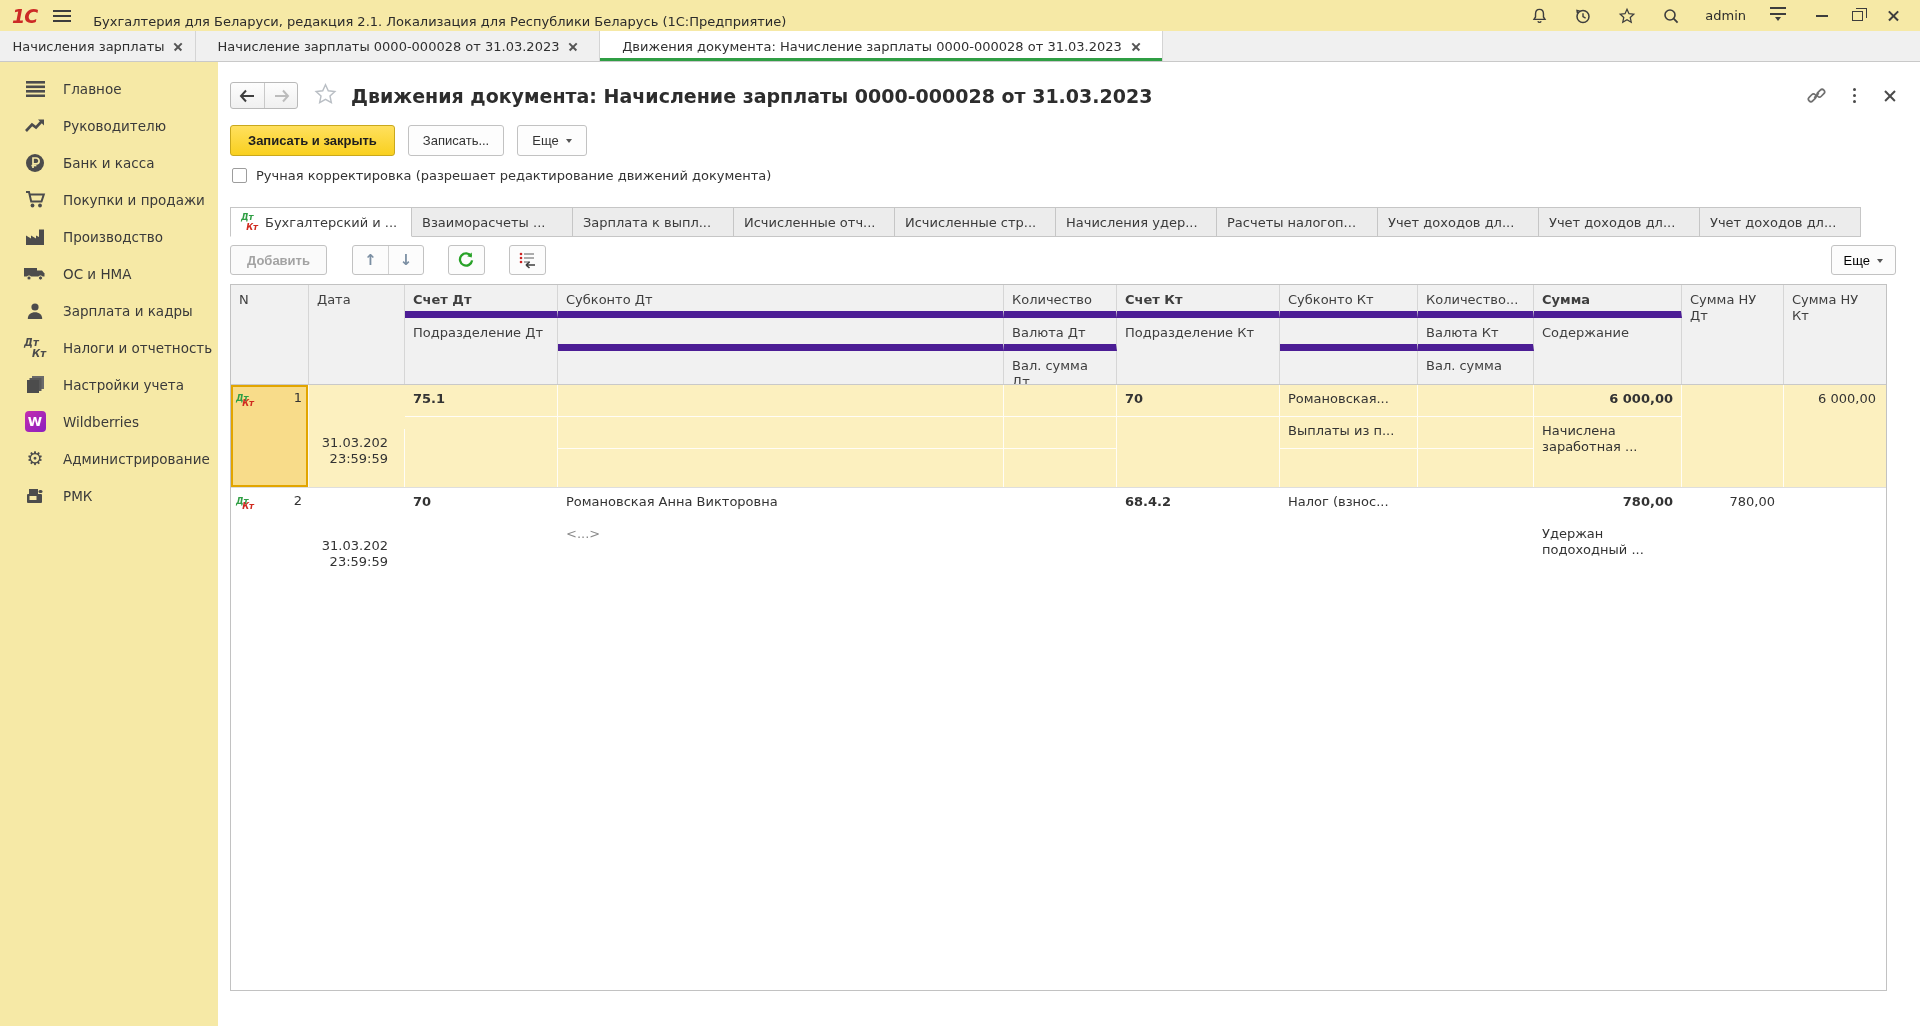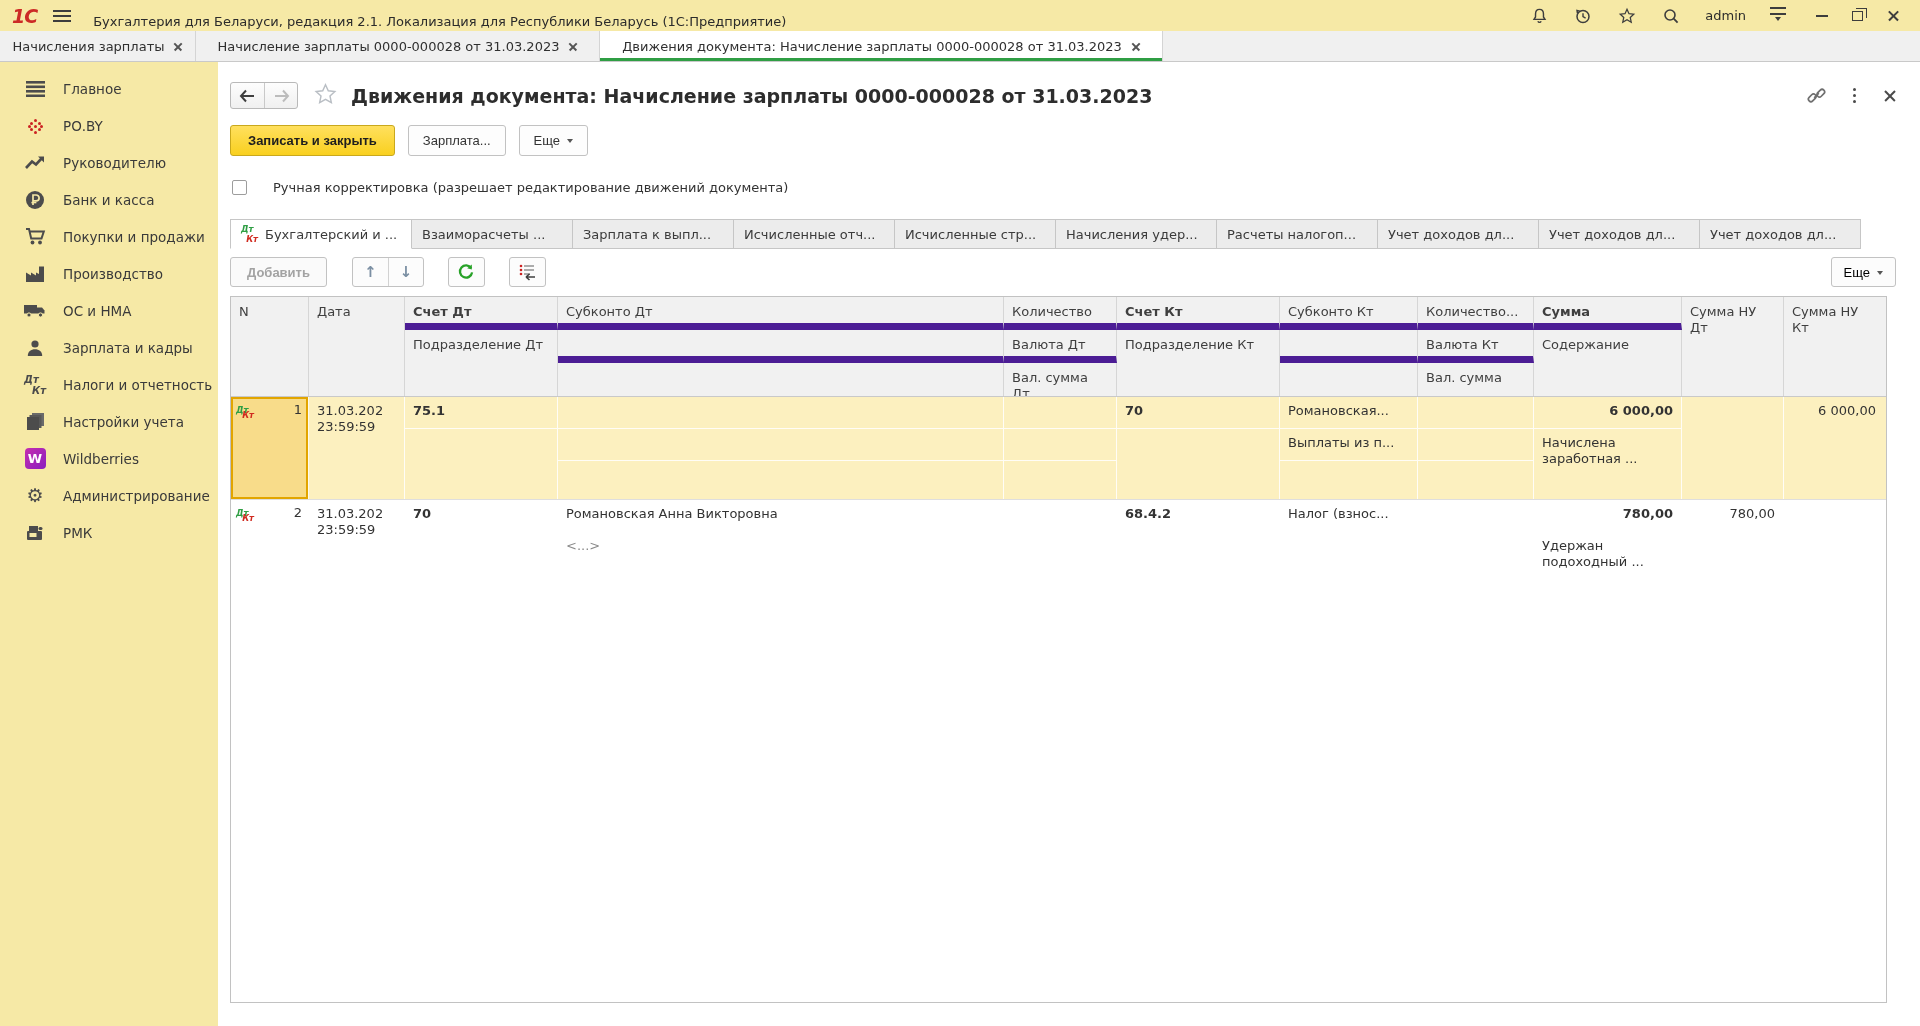--- a/index.html
+++ b/index.html
@@ -71,21 +71,21 @@
   .xclose::before,.xclose::after { content:""; position:absolute; top:6px; left:0; width:14px; height:1.8px; background:#4a4a4a; }
   .xclose::before { transform:rotate(45deg);} .xclose::after { transform:rotate(-45deg);}
 
   .btnrow { margin-top:16px; display:flex; align-items:center; }
   .btn { height:31px; display:inline-flex; align-items:center; border:1px solid #c2c2c2; border-radius:3px; background:#fdfdfd; padding:0 14px; font-size:13px; color:#333; cursor:pointer; white-space:nowrap; }
   .btn-primary { background:linear-gradient(#ffe05e,#f9d01f); border-color:#c9a81d; font-weight:bold; color:#1e1e1e; padding:0 17px; }
   .btn + .btn { margin-left:13px; }
   .btn-more { margin-left:auto; gap:7px; }
   .caret-dn { width:0; height:0; border:3.5px solid transparent; border-top:4.5px solid #555; margin-top:4px; }
 
-  .checkrow { margin-top:24px; display:flex; align-items:flex-end; gap:26px; padding-left:2px; }
+  .checkrow { margin-top:12px; display:flex; align-items:flex-end; gap:9px; padding-left:2px; }
   .cbx { width:15px; height:15px; border:1px solid #9d9d9d; border-radius:2px; background:#fff; appearance:none; -webkit-appearance:none; cursor:pointer; }
   .cblabel { font-size:13px; color:#333; cursor:pointer; }
 
   
   .regtabs { margin-top:24px; display:flex; align-items:flex-end; }
   .rtab { height:30px; background:#ececec; border:1px solid #c6c6c6; border-left:none; display:flex; align-items:center; padding:0 10px; font-size:13px; color:#3b3b3b; cursor:pointer; white-space:nowrap; overflow:hidden; width:161px; flex:none; gap:7px; }
   .rtab:first-child { border-left:1px solid #c6c6c6; width:182px; }
   .rtab.active { background:#fff; border-bottom-color:#fff; }
   .dtkt-mini { position:relative; width:17px; height:20px; flex:none; font-weight:bold; font-style:normal; }
   .dtkt-mini .d1 { position:absolute; top:0; left:0; font-size:8.5px; color:#2f9e44; }
@@ -121,21 +121,21 @@
   .trow2 .td { border-right:1px solid transparent; border-bottom:1px solid transparent; }
   .td.acct { font-weight:bold; }
   .td.num { text-align:right; font-weight:bold; }
   .td.nunum { text-align:right; }
   .ncell { display:flex; justify-content:space-between; align-items:flex-start; padding:5px 6px 0 5px; }
   .ncell.sel { background:#f8dc8a; box-shadow:inset 0 0 0 2px #e2a500; }
   .dtkt-row { position:relative; width:18px; height:21px; font-weight:bold; font-style:normal; flex:none; }
   .dtkt-row .d1 { position:absolute; top:0; left:0; font-size:8.5px; color:#2f9e44; }
   .dtkt-row .d2 { position:absolute; bottom:0; right:0; font-size:8.5px; color:#d02b20; }
   .nnum { font-size:13px; color:#333; }
-  .datecell { text-align:left; padding-right:16px; }
+  .datecell { text-align:right; padding-right:16px;margin-top:44px; }
   .muted { color:#8a8a8a; }
   .tfill { height:410px; background:#fff; }
 </style>
 </head>
 <body>
 
 <div class="app">
 
   <header class="titlebar">
     <span class="logo"></span>
@@ -205,36 +205,20 @@
                 <rect y="4.5" width="19" height="2.6"></rect>
                 <rect y="9" width="19" height="2.6"></rect>
                 <rect y="13.5" width="19" height="2.6"></rect>
               </g>
             </svg>
         </span>
         <span class="sblabel">Главное</span>
       </div>
       <div class="sbitem">
         <span class="sbicon">
-          <span class="dots-red">
-              <i style="top:0;left:6px"></i>
-              <i style="top:3px;left:2px"></i>
-              <i style="top:3px;left:10px"></i>
-              <i style="top:6px;left:0"></i>
-              <i style="top:6px;left:6px"></i>
-              <i style="top:6px;left:12px"></i>
-              <i style="top:9px;left:2px"></i>
-              <i style="top:9px;left:10px"></i>
-              <i style="top:12px;left:6px"></i>
-            </span>
-        </span>
-        <span class="sblabel">РО.BY</span>
-      </div>
-      <div class="sbitem">
-        <span class="sbicon">
           <svg width="20" height="16" viewBox="0 0 20 16">
               <path d="M1 13 L7 6.5 L11 9.5 L17 3" fill="none" stroke="#4c4c4c" stroke-width="2.6"></path>
               <path d="M12.5 2 H18.5 V8" fill="none" stroke="#4c4c4c" stroke-width="0"></path>
               <path d="M13 1.5 L19 1.5 L19 7.5 Z" fill="#4c4c4c"></path>
             </svg>
         </span>
         <span class="sblabel">Руководителю</span>
       </div>
       <div class="sbitem">
         <span class="sbicon">
@@ -361,21 +345,21 @@
               <i></i>
               <i></i>
               <i></i>
             </span>
           <span class="hdrico xclose"></span>
         </div>
       </div>
 
       <div class="btnrow">
         <button class="btn btn-primary">Записать и закрыть</button>
-        <button class="btn">Зарплата...</button>
+        <button class="btn">Записать...</button>
         <button class="btn btn-more">
           <span>Еще</span>
           <span class="caret-dn"></span>
         </button>
       </div>
 
       <div class="checkrow">
         <input type="checkbox" class="cbx" style="">
         <label class="cblabel">Ручная корректировка (разрешает редактирование движений документа)</label>
       </div>

